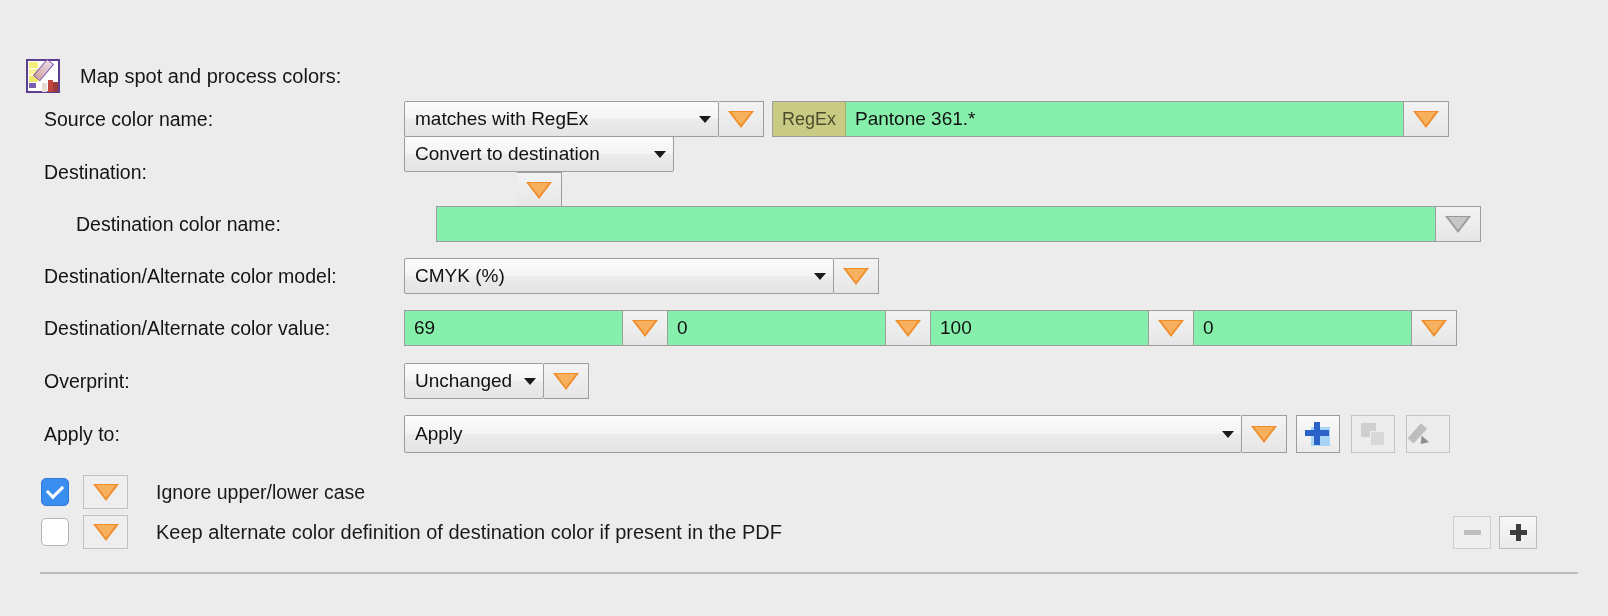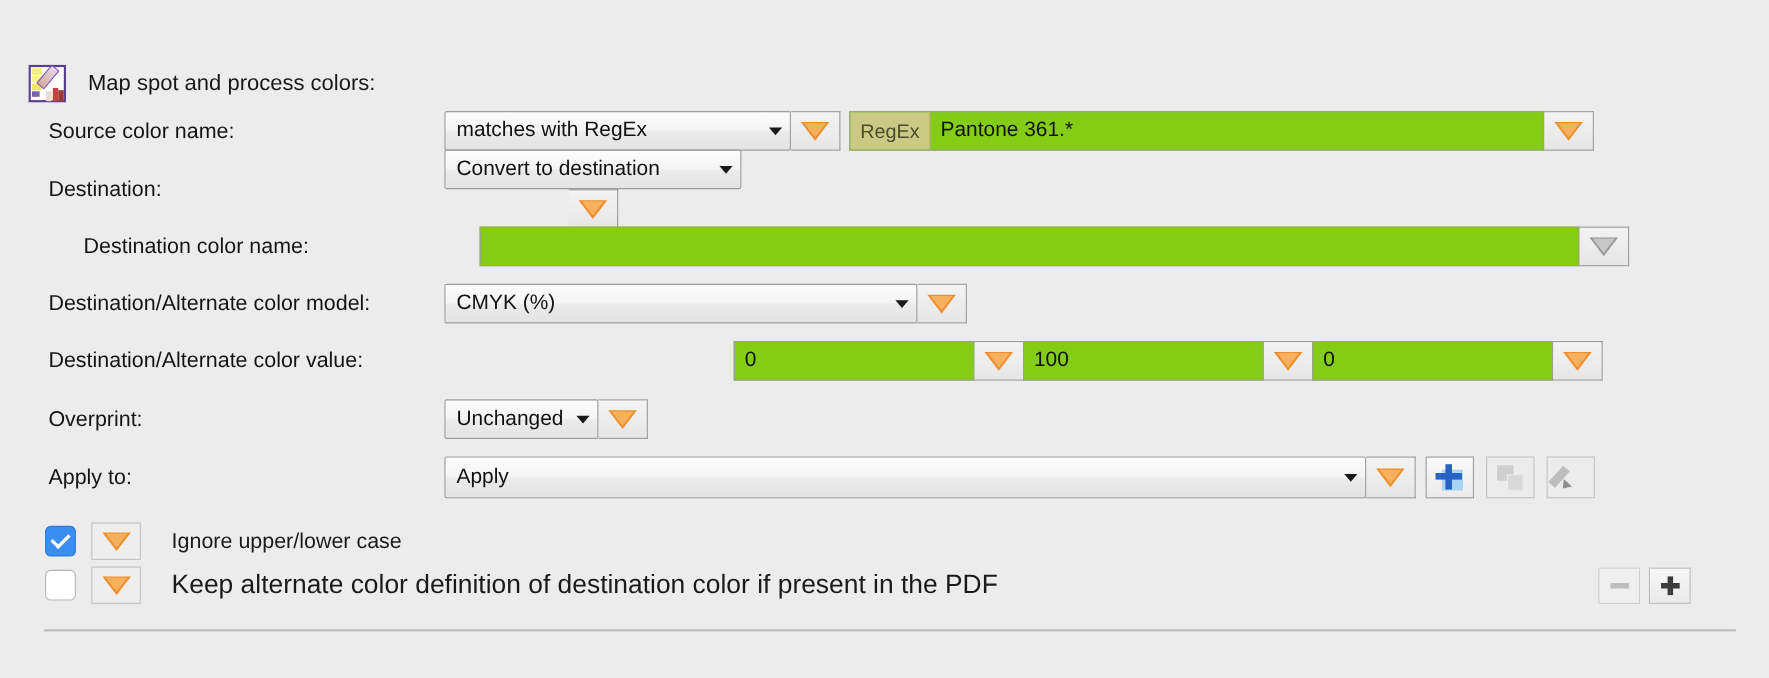--- a/index.html
+++ b/index.html
@@ -133,21 +133,21 @@
     width: 0; height: 0;
     border-left: 10px solid transparent;
     border-right: 10px solid transparent;
     border-top: 13px solid #c6c6c6;
   }
 
   
   .textfield {
     height: 36px;
     border: 1px solid #9d9d9d;
-    background: #84cc16;
+    background: #86efac;
     display: flex;
     align-items: center;
     box-sizing: border-box;
     overflow: hidden;
   }
   .textfield .tf-value {
     padding-left: 9px;
     font-size: 19px;
     color: #111;
     white-space: nowrap;
@@ -410,20 +410,28 @@
     </div>
     <div class="orange-btn">
       <span class="tri-orange"></span>
     </div>
   </div>
 </div>
 
 <div class="row" style="top:302px; width:100%;">
   <div class="row-label">Destination/Alternate color value:</div>
 
+  <div style="position:absolute; left:404px; display:flex; align-items:center;">
+    <div class="textfield" style="width:219px;">
+      <span class="tf-value">69</span>
+    </div>
+    <div class="orange-btn">
+      <span class="tri-orange"></span>
+    </div>
+  </div>
 
   <div style="position:absolute; left:667px; display:flex; align-items:center;">
     <div class="textfield" style="width:219px;">
       <span class="tf-value">0</span>
     </div>
     <div class="orange-btn">
       <span class="tri-orange"></span>
     </div>
   </div>
 
@@ -510,21 +518,21 @@
     <div style="margin-left:28px; font-size:19.5px; white-space:nowrap;">Ignore upper/lower case</div>
   </div>
 </div>
 
 <div class="row" style="top:506px; width:100%;">
   <div style="position:absolute; left:41px; display:flex; align-items:center;">
     <div class="checkbox off"></div>
     <div class="small-orange-btn" style="margin-left:14px;">
       <span class="tri-orange"></span>
     </div>
-    <div style="margin-left:28px; font-size:24px; white-space:nowrap;">Keep alternate color definition of destination color if present in the PDF</div>
+    <div style="margin-left:28px; font-size:20px; white-space:nowrap;">Keep alternate color definition of destination color if present in the PDF</div>
   </div>
 
   <div style="position:absolute; left:1453px; display:flex; align-items:center; gap:8px;">
     <div class="pm-btn disabled">
       <i class="minus-glyph"></i>
     </div>
     <div class="pm-btn">
       <i class="plus-glyph"></i>
     </div>
   </div>

